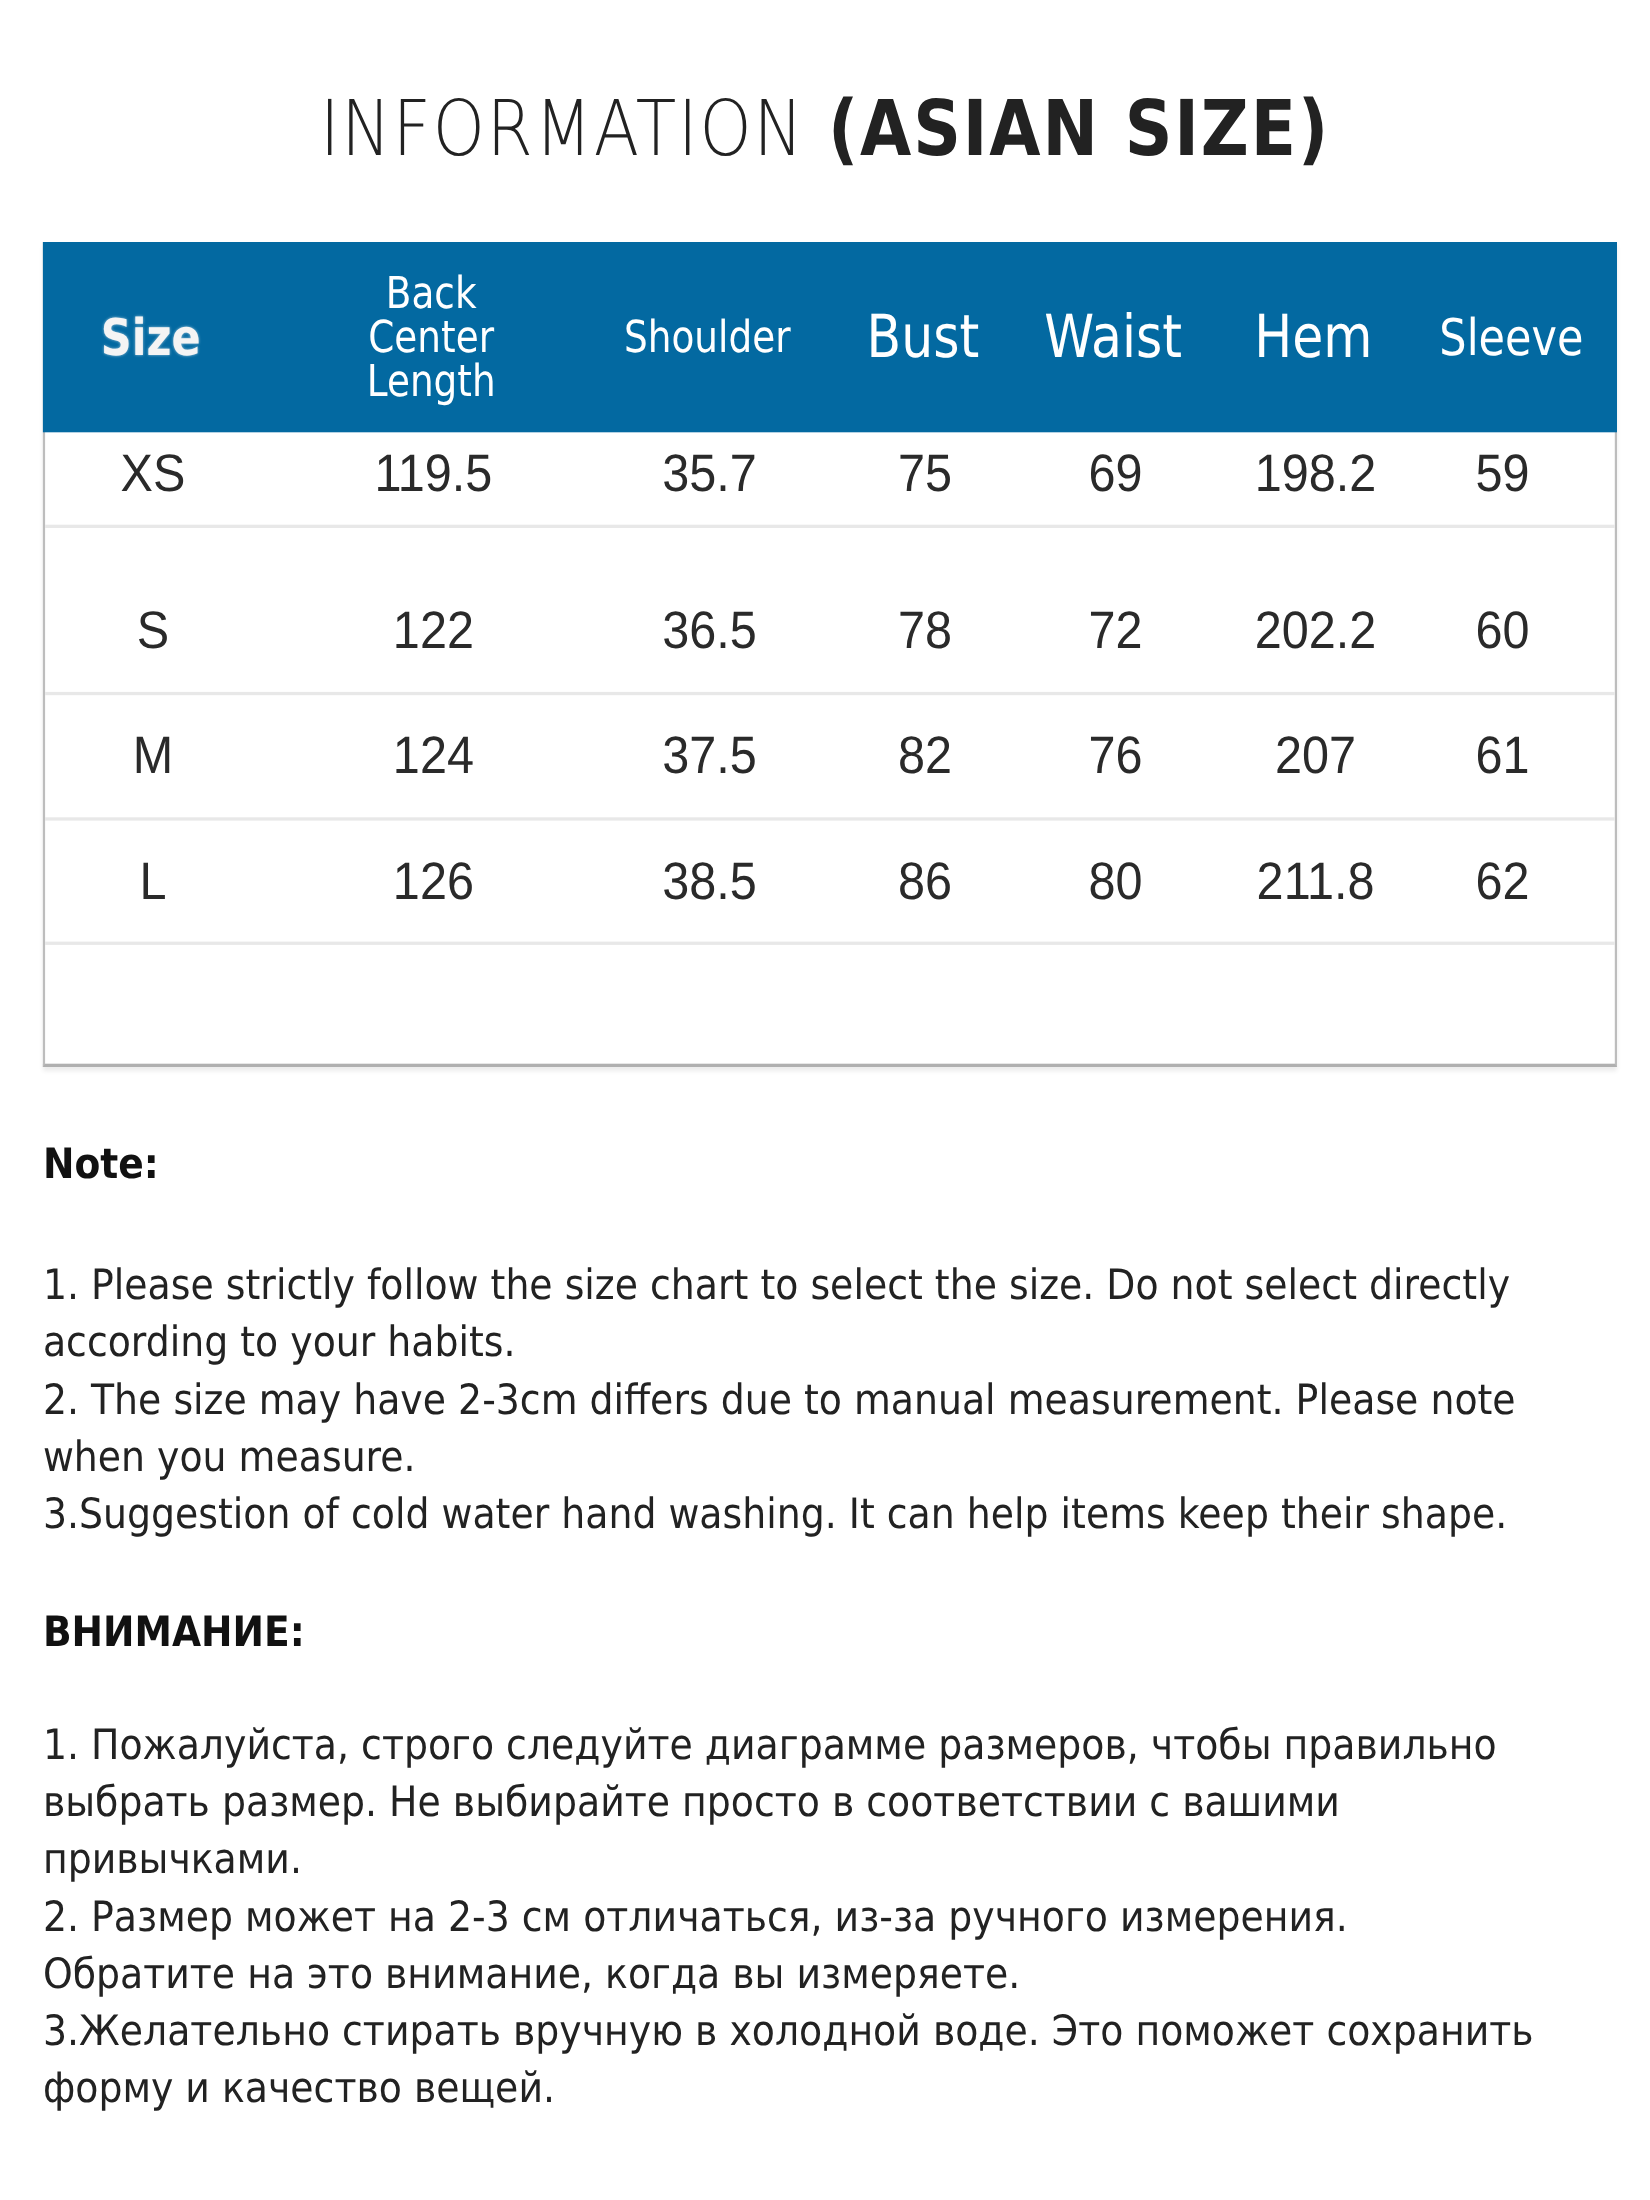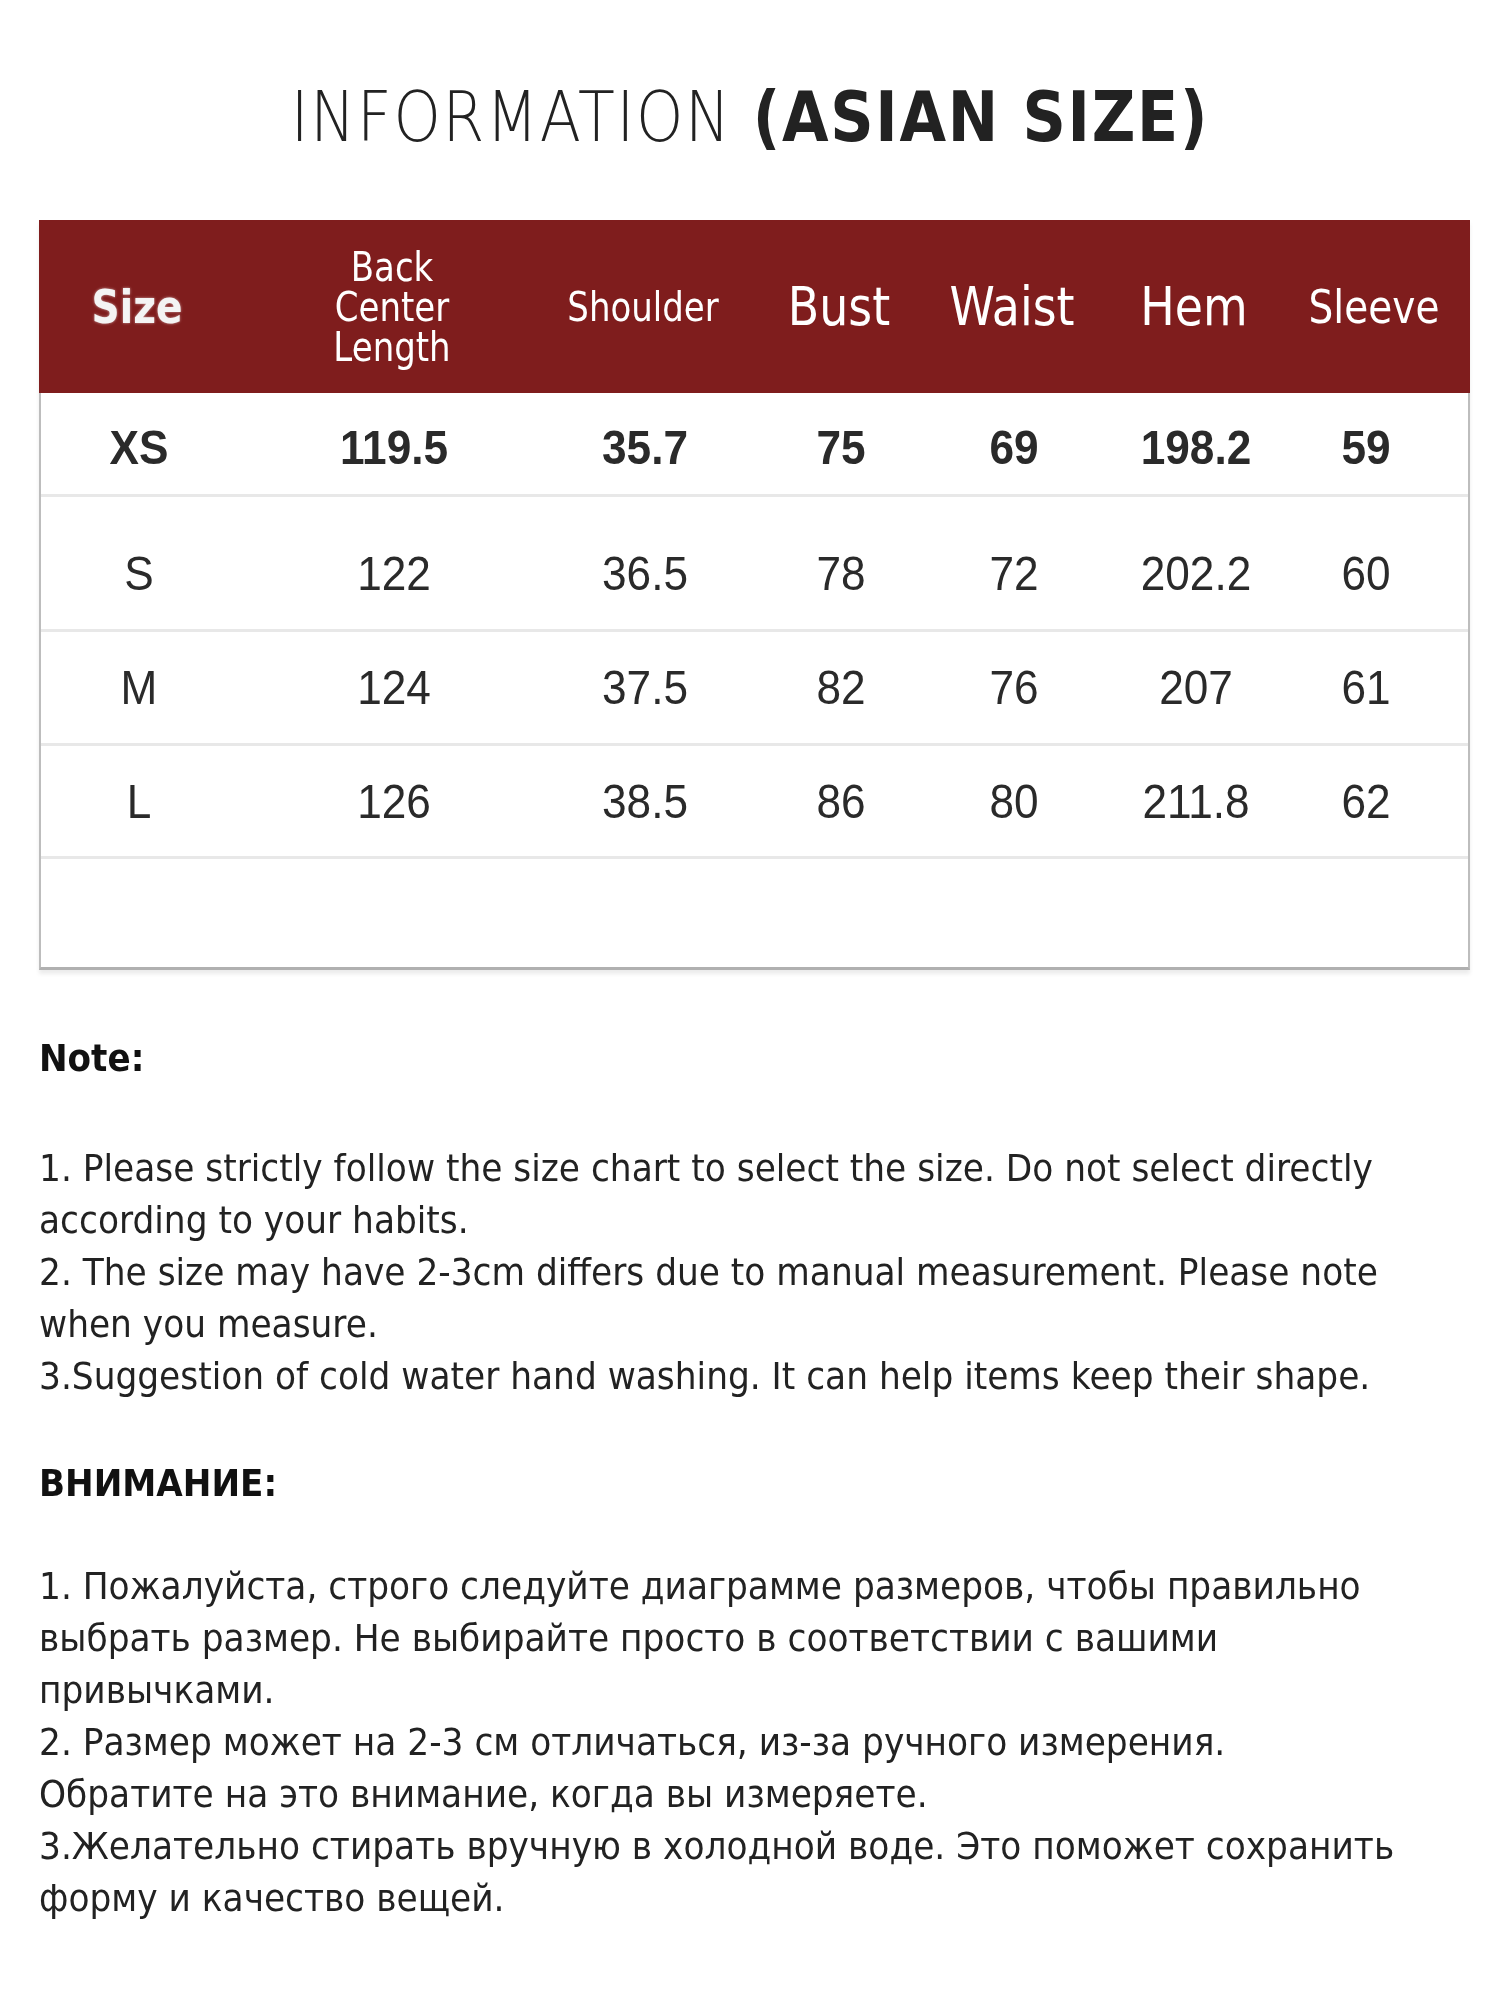--- a/index.html
+++ b/index.html
@@ -13,21 +13,21 @@
     font-family: "DejaVu Sans", sans-serif; transform: scaleX(0.86);
   }
   .title .light { font-weight: 200; font-family: "DejaVu Sans", sans-serif; font-stretch: condensed; }
   .title .bold { font-weight: 700; }
   .table {
     position: absolute; left: 39px; top: 220px; width: 1431px; height: 750px;
     border-left: 2px solid #bdbdbd; border-right: 2px solid #bdbdbd; border-bottom: 3px solid #b0b0b0;
     box-sizing: border-box; box-shadow: 0 4px 4px rgba(0,0,0,0.08);
   }
   .thead {
-    position: absolute; left: -2px; top: 0; width: 1431px; height: 173px; background: #7f1d1d;
+    position: absolute; left: -2px; top: 0; width: 1431px; height: 173px; background: #0369a1;
   }
   .th {
     position: absolute; top: 0; height: 173px; display: flex; align-items: center; justify-content: center;
     color: #ffffff; text-align: center; font-family: "DejaVu Sans", sans-serif;
     font-size: 46px; line-height: 40px; transform: scaleX(0.85);
   }
   .th.size { font-weight: 700; color: #f4f4f4; text-shadow: 0 0 3px rgba(255,255,255,0.6); }
   .th.small { font-size: 40px; }
   .th.big { font-size: 54px; }
   .row {
@@ -63,21 +63,21 @@
       <span>Back Center</span>
       <span>Length</span>
     </div>
     <div class="th small" style="left:504px;width:200px;">Shoulder</div>
     <div class="th big" style="left:730px;width:140px;">Bust</div>
     <div class="th big" style="left:898px;width:150px;">Waist</div>
     <div class="th big" style="left:1085px;width:140px;">Hem</div>
     <div class="th" style="left:1250px;width:170px;">Sleeve</div>
   </div>
 
-  <div class="row" style="top:181px;height:96px;font-weight:bold;">
+  <div class="row" style="top:164px;height:96px;">
     <div class="td" style="left:48px;width:100px;">XS</div>
     <div class="td" style="left:253px;width:200px;">119.5</div>
     <div class="td" style="left:504px;width:200px;">35.7</div>
     <div class="td" style="left:730px;width:140px;">75</div>
     <div class="td" style="left:898px;width:150px;">69</div>
     <div class="td" style="left:1055px;width:200px;">198.2</div>
     <div class="td" style="left:1250px;width:150px;">59</div>
   </div>
 
   <div class="row" style="top:298px;height:114px;">

